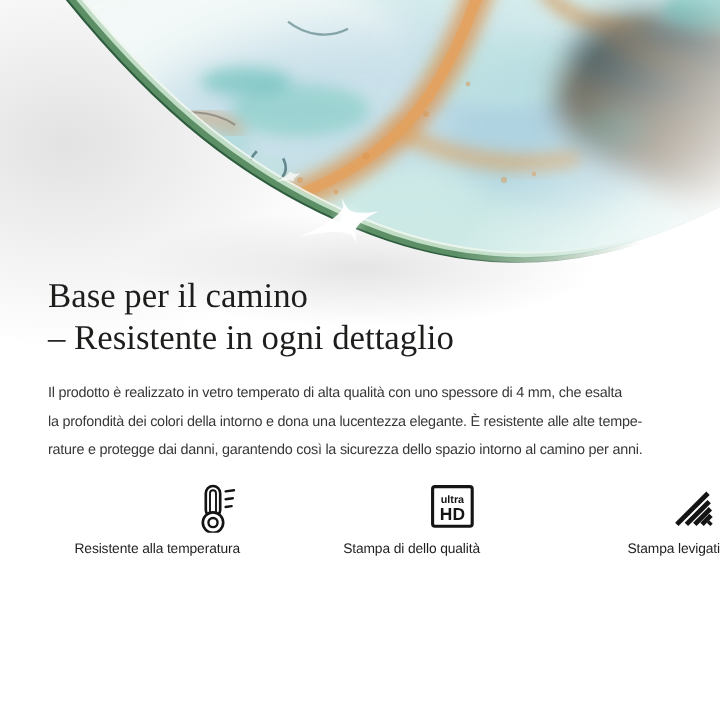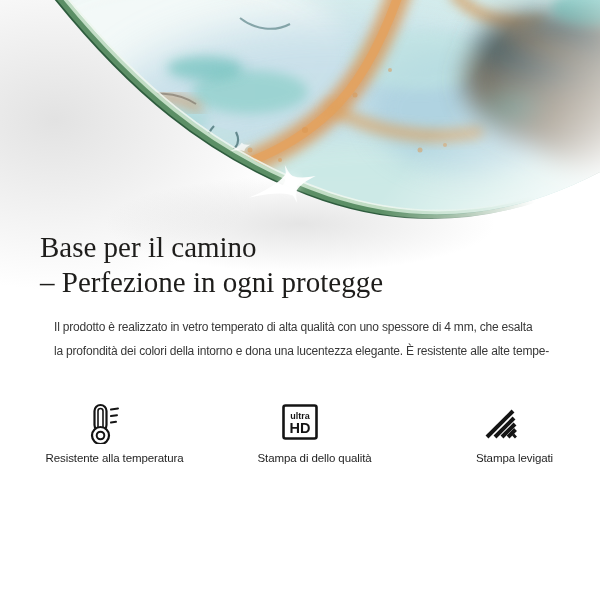--- a/index.html
+++ b/index.html
@@ -3,25 +3,25 @@
 <meta charset="utf-8">
 <style>
   html,body{margin:0;padding:0;}
   .stage{position:relative;width:600px;height:476px;background:#ffffff;overflow:hidden;
          font-family:"Liberation Sans",sans-serif;}
   .art{position:absolute;top:0;left:0;width:600px;height:290px;}
   .heading{position:absolute;top:230px;left:40px;right:30px;
            font-family:"Liberation Serif","DejaVu Serif",serif;
            font-size:29px;line-height:35px;color:#1e1d1b;font-weight:400;}
   .desc{position:absolute;top:316px;left:40px;right:10px;
-        font-size:12px;line-height:23.5px;letter-spacing:-0.2px;color:#383838;margin-left:14px;}
+        font-size:12px;line-height:23.5px;letter-spacing:-0.2px;color:#383838;}
   .desc div{white-space:nowrap;}
   .features{position:absolute;top:399px;left:0;width:600px;
             display:grid;grid-template-columns:1fr 1fr 1fr;row-gap:16px;}
-  .feature{display:flex;flex-direction:column;align-items:center;}
+  .feature{display:flex;flex-direction:column;align-items:flex-end;}
   .icon-box{width:46px;height:46px;display:flex;align-items:center;justify-content:center;}
   .feature-label{margin-top:7px;font-size:11.5px;color:#1f1f1f;letter-spacing:-0.1px;margin-left:29px;}
   .icon-svg{display:block;}
 </style>
 </head>
 <body>
 
 <div class="stage">
 
   <div class="art">
@@ -120,26 +120,27 @@
         <path d="M0,-20 Q2,-4 10,0 Q2,4 0,20 Q-2,4 -10,0 Q-2,-4 0,-20 Z" fill="#ffffff" opacity="0.85"></path>
       </g>
       <g transform="translate(243,147) rotate(-18) scale(0.4)">
         <path d="M-34,0 Q-8,-3 0,-11 Q3,-3 20,0 Q3,3 0,11 Q-8,3 -34,0 Z" fill="#ffffff" opacity="0.7"></path>
       </g>
     </svg>
   </div>
 
   <div class="heading">
     <div>Base per il camino</div>
-    <div>– Perfezione in ogni protegge</div>
+    <div>– Resistente in ogni dettaglio</div>
   </div>
 
   <div class="desc">
     <div>Il prodotto è realizzato in vetro temperato di alta qualità con uno spessore di 4 mm, che esalta</div>
     <div>la profondità dei colori della intorno e dona una lucentezza elegante. È resistente alle alte tempe-</div>
+    <div>rature e protegge dai danni, garantendo così la sicurezza dello spazio intorno al camino per anni.</div>
   </div>
 
   <div class="features">
 
     <div class="feature">
       <div class="icon-box">
         <svg class="icon-svg" width="44" height="44" viewBox="0 0 44 44" fill="none" stroke="#141414" stroke-width="2.2" stroke-linecap="round" stroke-linejoin="round">
           <rect x="16.5" y="5" width="12" height="26" rx="6"></rect>
           <rect x="20" y="8.5" width="5" height="21" rx="2.5" stroke-width="1.6"></rect>
           <circle cx="22.5" cy="35.5" r="8.5" fill="#ffffff"></circle>

